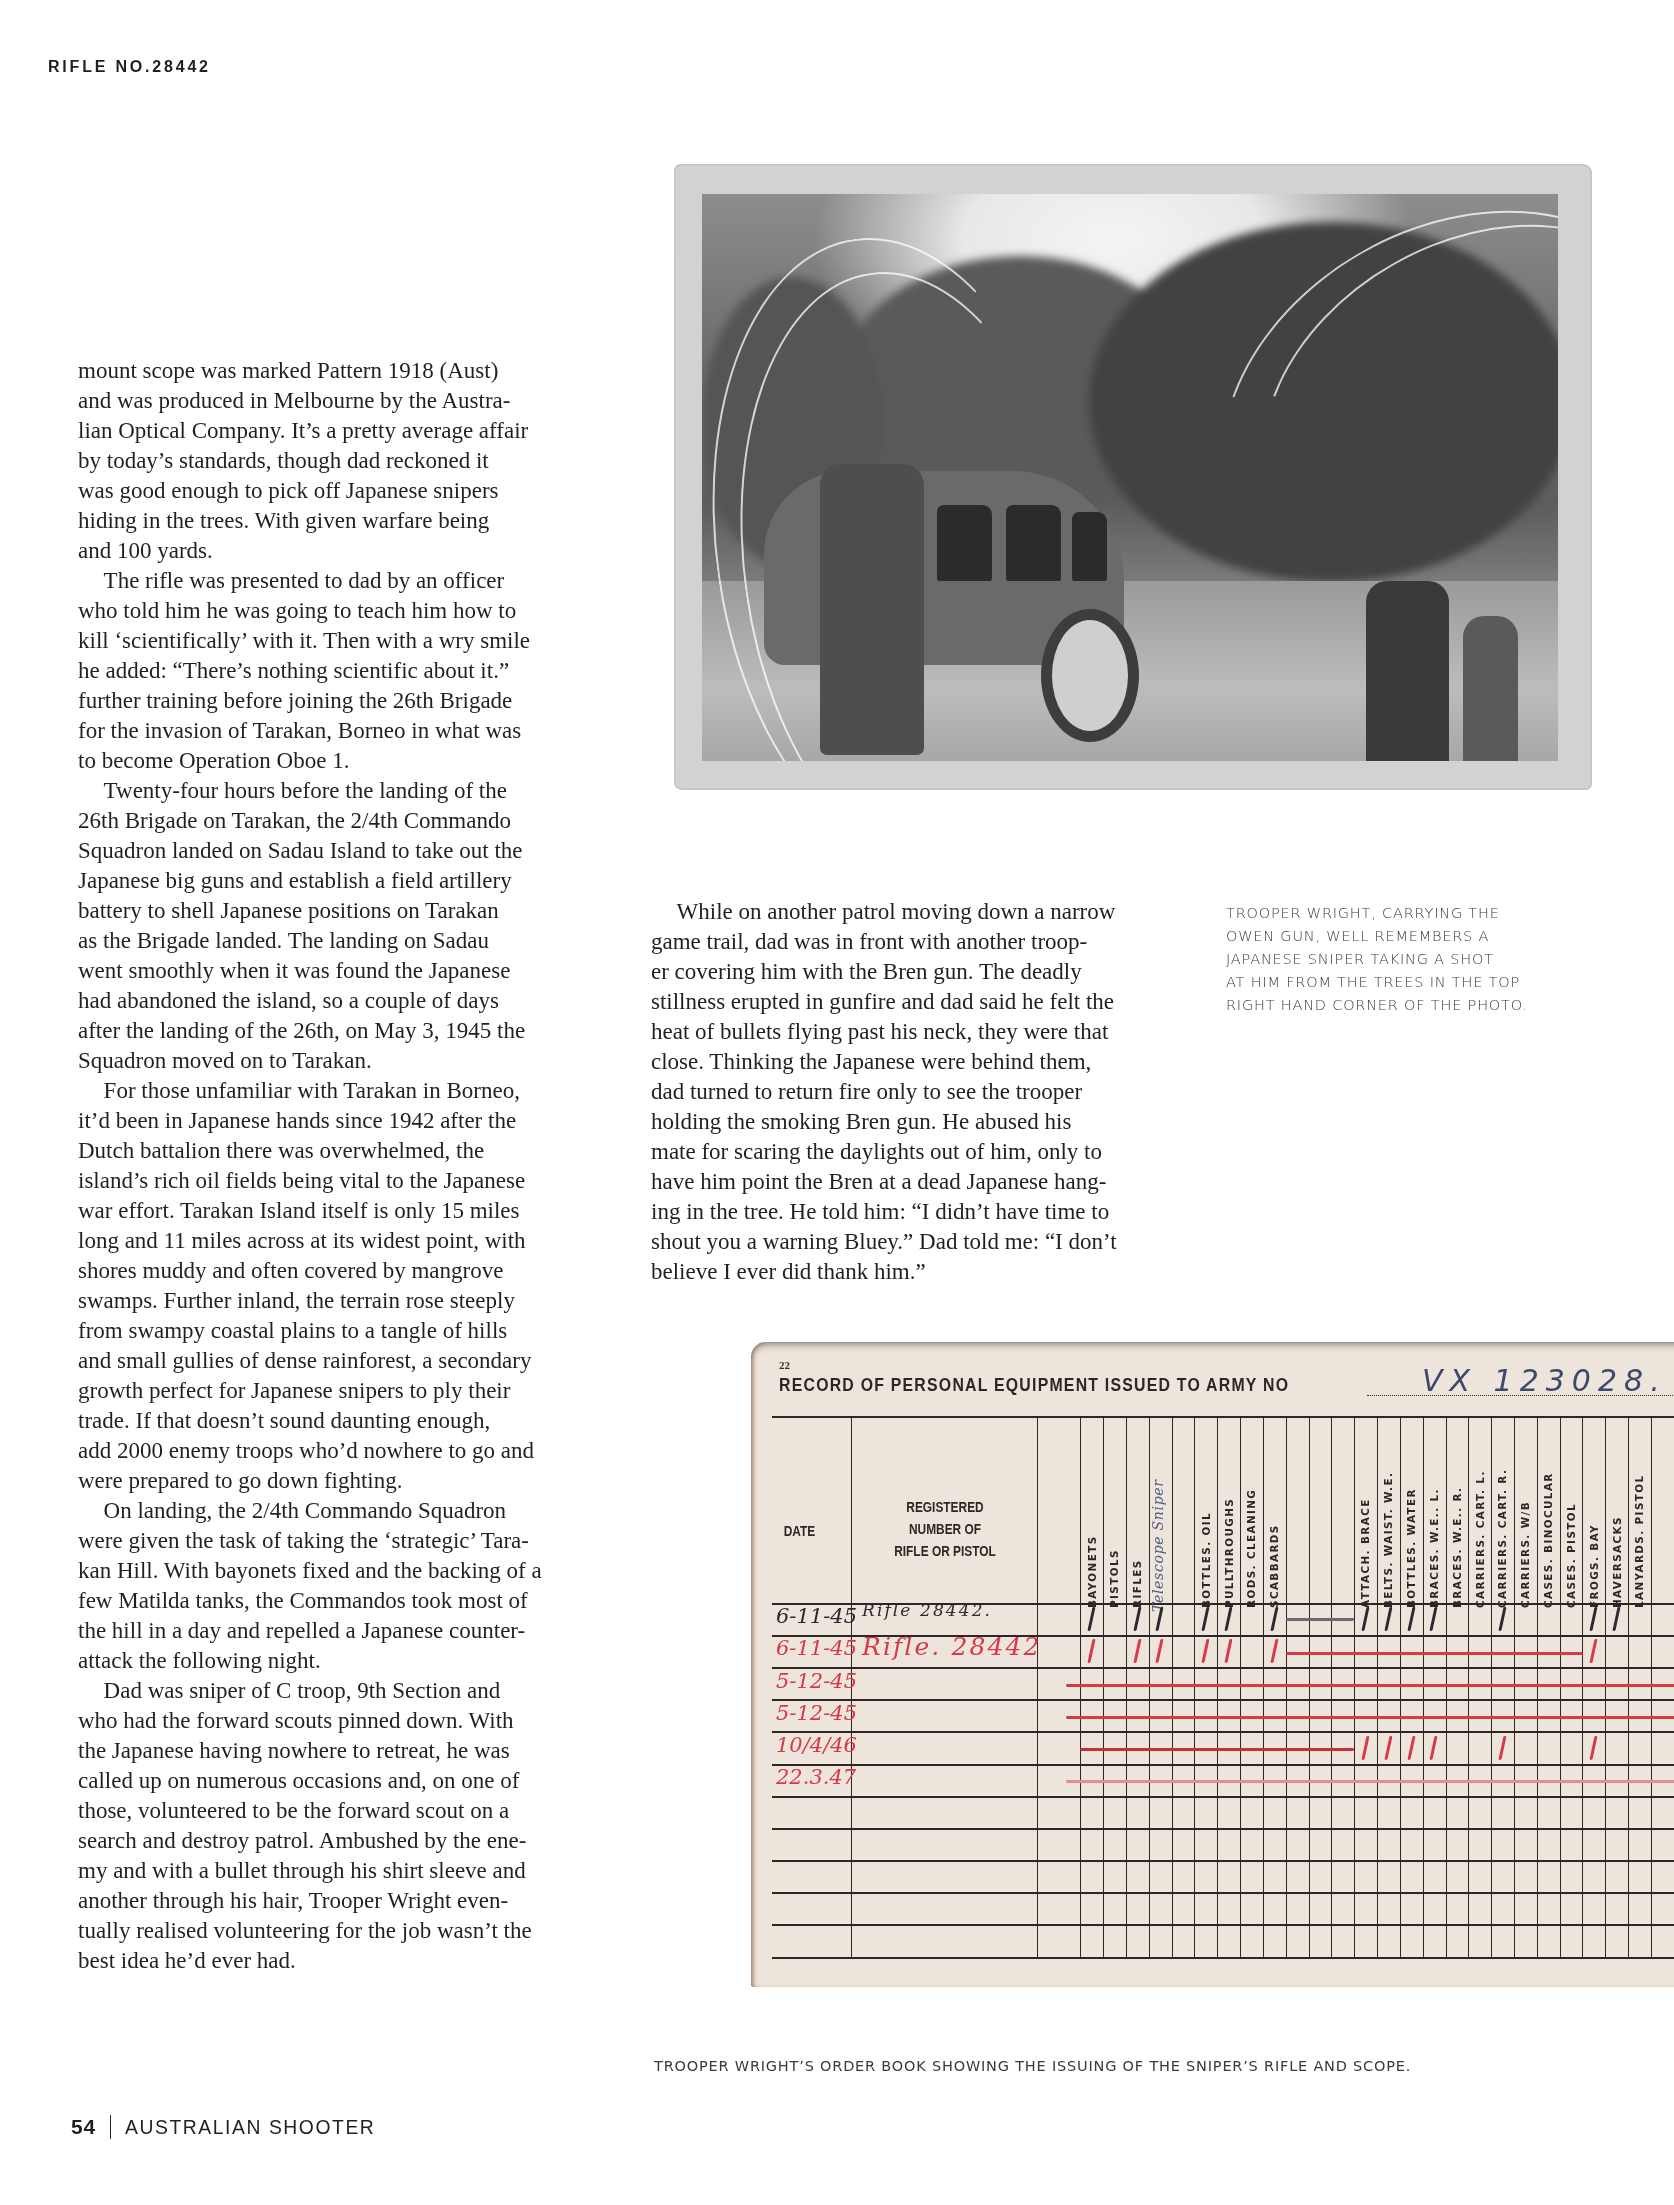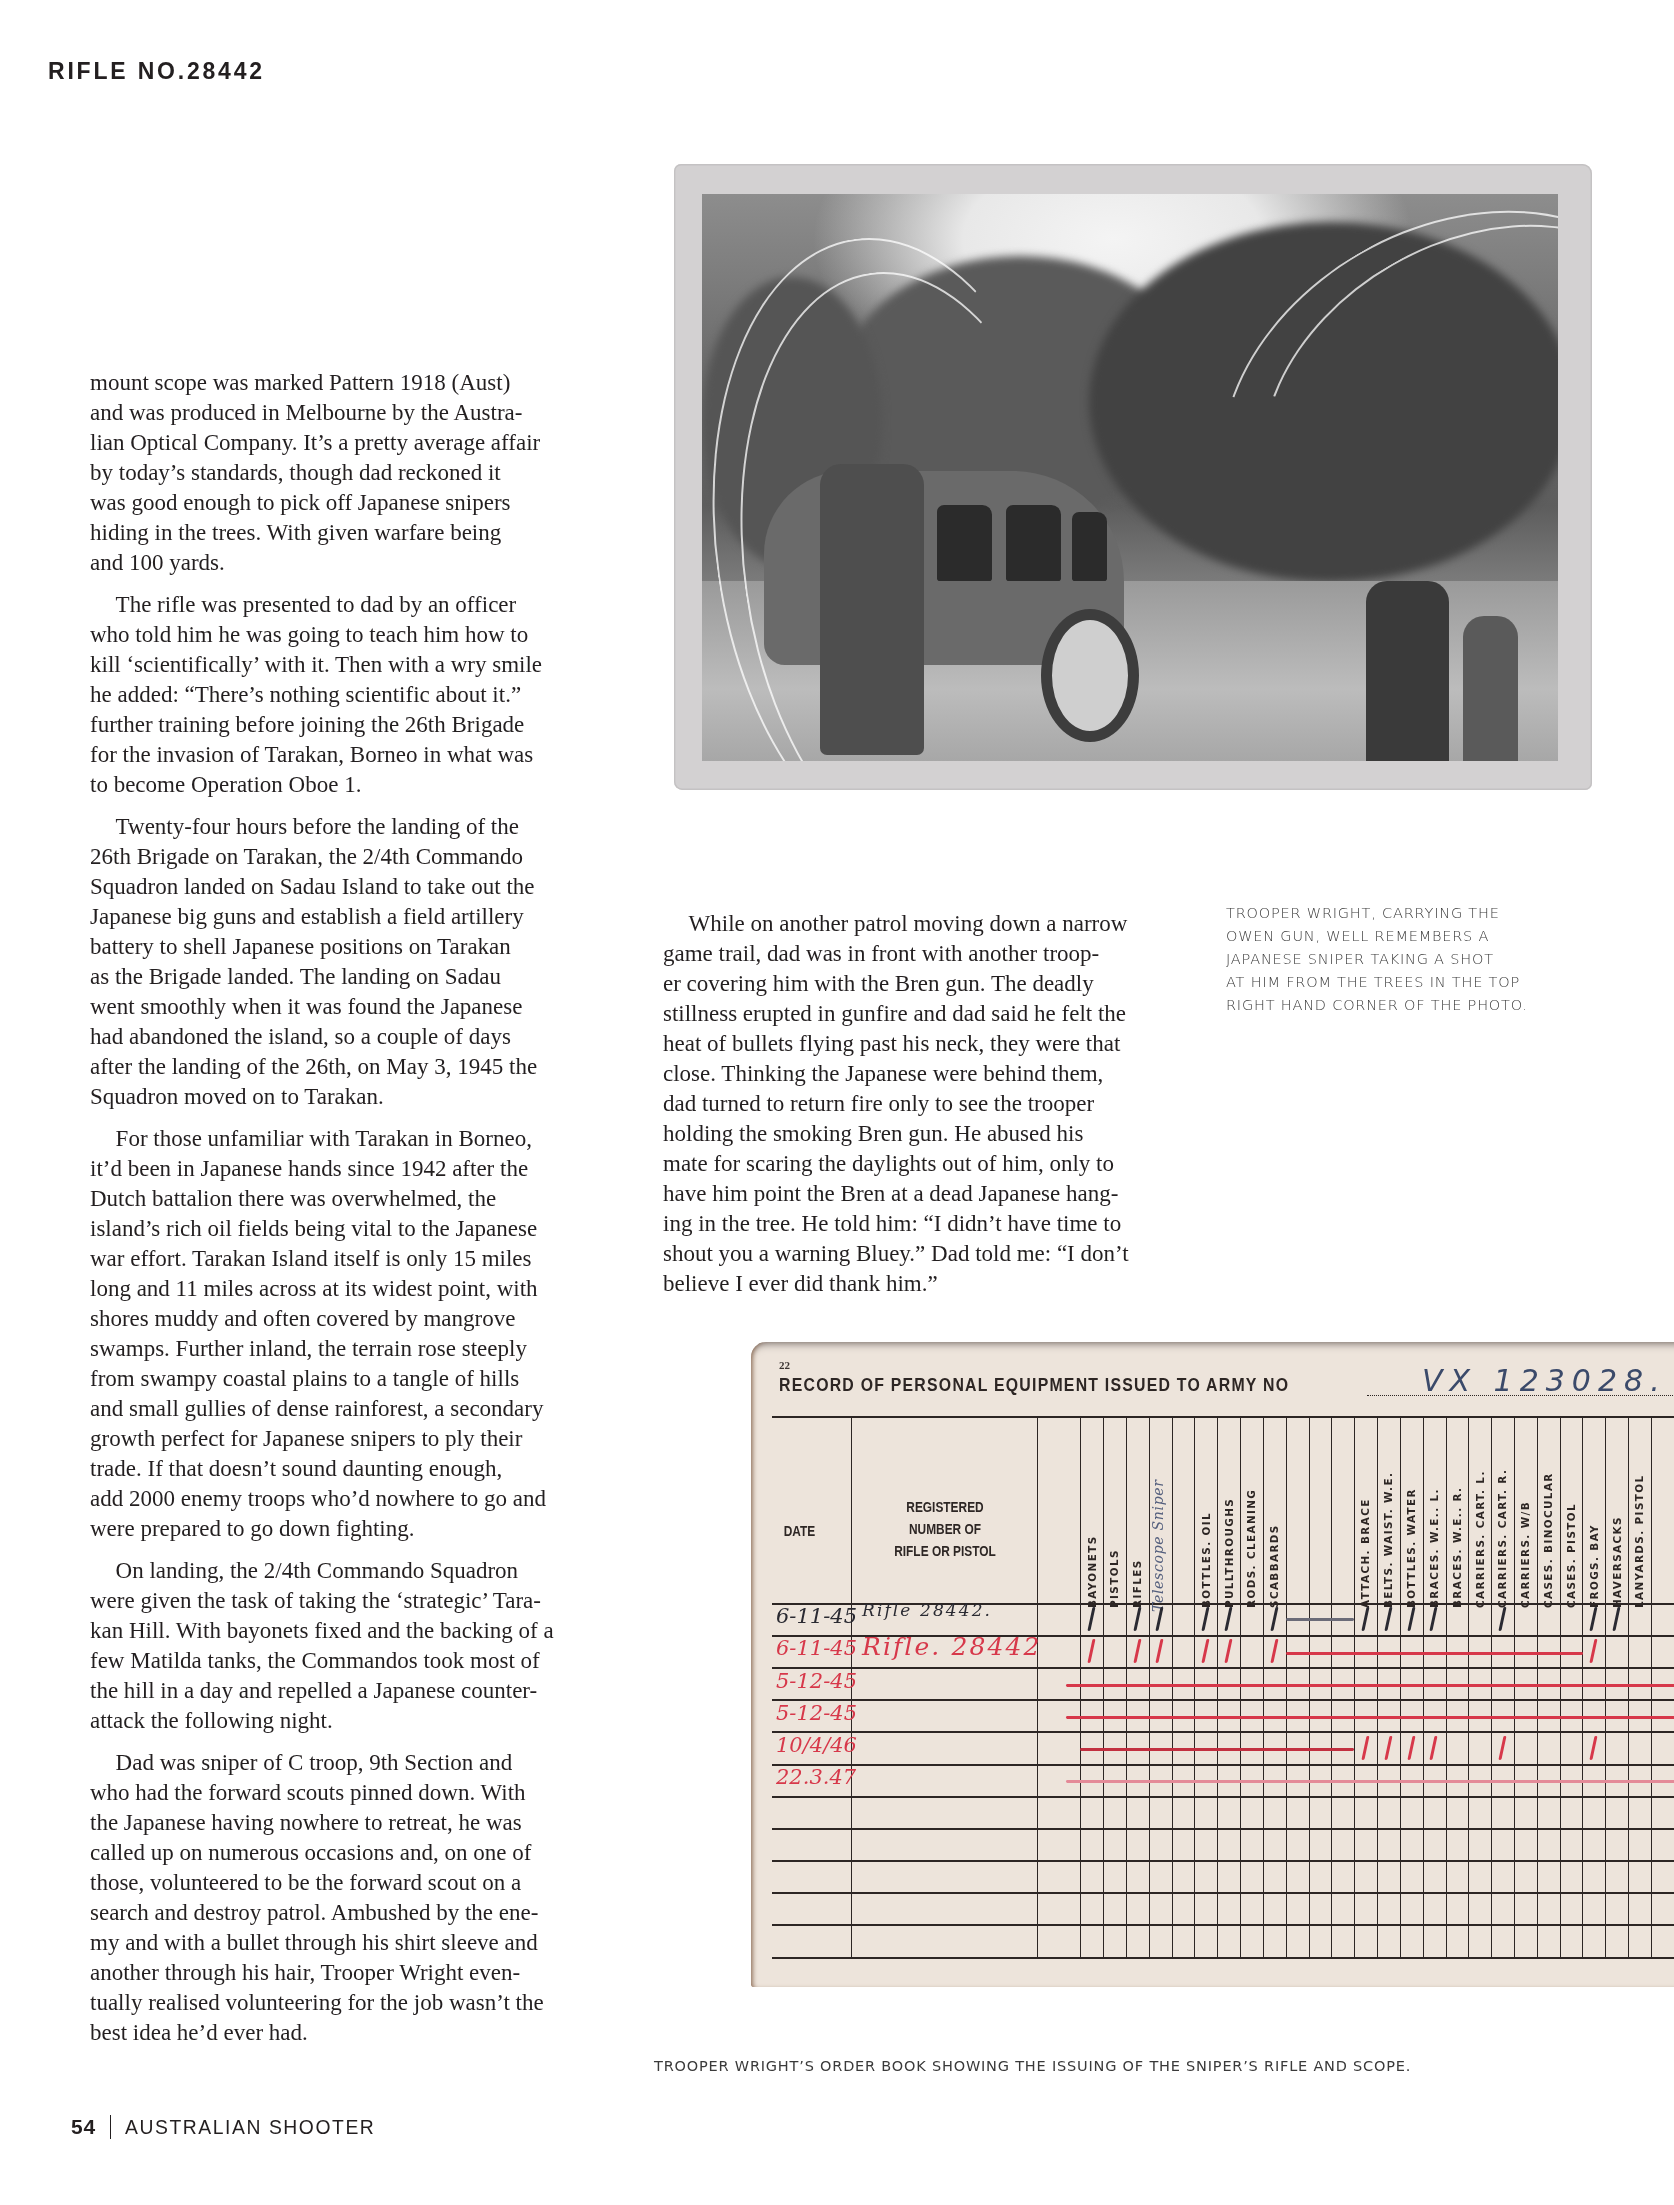--- a/index.html
+++ b/index.html
@@ -1,27 +1,27 @@
 <!DOCTYPE html>
 <html style="font-size:11px"><head>
 <meta charset="utf-8">
 <style>
   html, body { margin: 0; padding: 0; background: #ffffff; }
   body { width: 1675px; height: 2205px; position: relative; overflow: hidden; color: #231f20; }
   .running-head {
     position: absolute; left: 48px; top: 58px;
-    font-family: "Liberation Sans", sans-serif; font-size: 23px; letter-spacing: 2.8px;
+    font-family: "Liberation Sans", sans-serif; font-size: 16px; letter-spacing: 2.8px;
     font-weight: 600; color: #231f20;
   }
   .body-col {
     position: absolute;
     font-family: "Liberation Serif", serif; font-size: 23px; line-height: 30px;
     color: #231f20; text-align: left;
   }
-  .body-col p { margin: 12px; }
+  .body-col p { margin: 0; }
   .body-col .line { display: block; white-space: nowrap; }
   .body-col .indent { padding-left: 25.6px; }
   #col-left { left: 78px; top: 356px; width: 540px; }
   #col-mid { left: 651px; top: 897px; width: 540px; }
   .caption {
     position: absolute; font-family: "DejaVu Sans", sans-serif; font-size: 14.5px;
     letter-spacing: 0.8px; color: #3a3a3a; line-height: 23px; white-space: nowrap;
   }
   #caption-photo { left: 1226px; top: 902px; font-weight: 300; }
   #caption-card { left: 654px; top: 2055px; }

